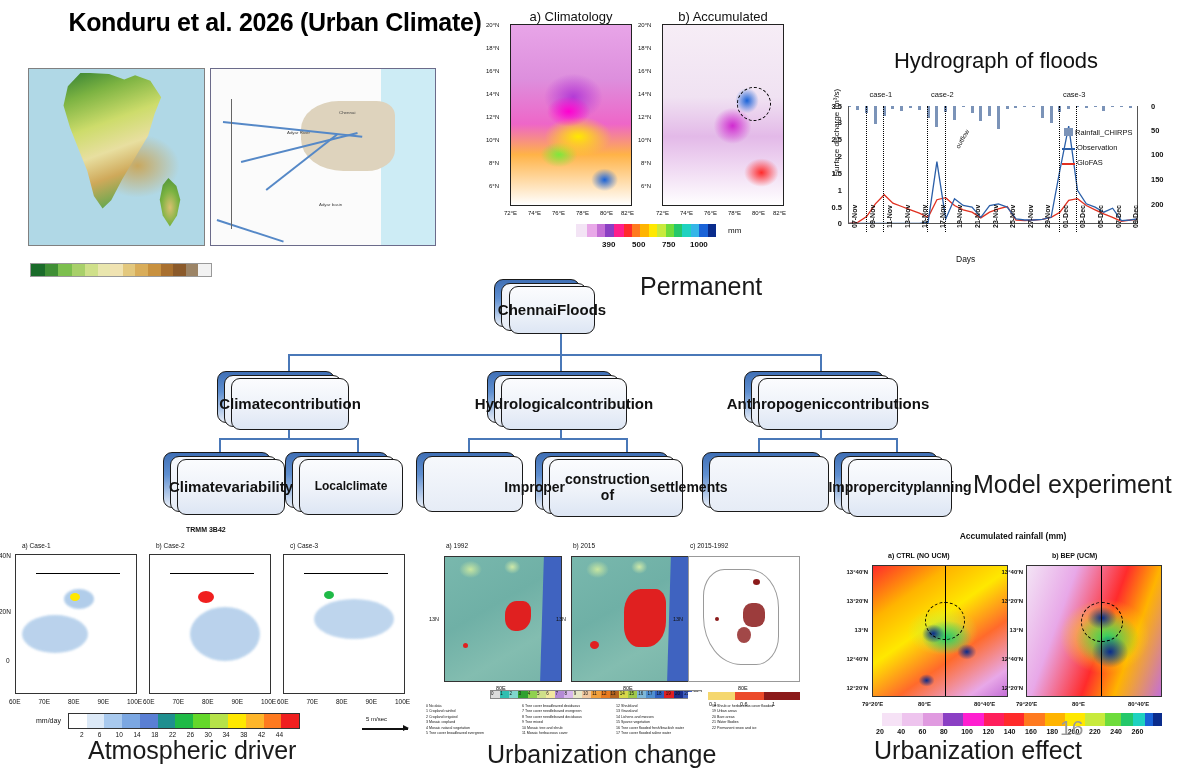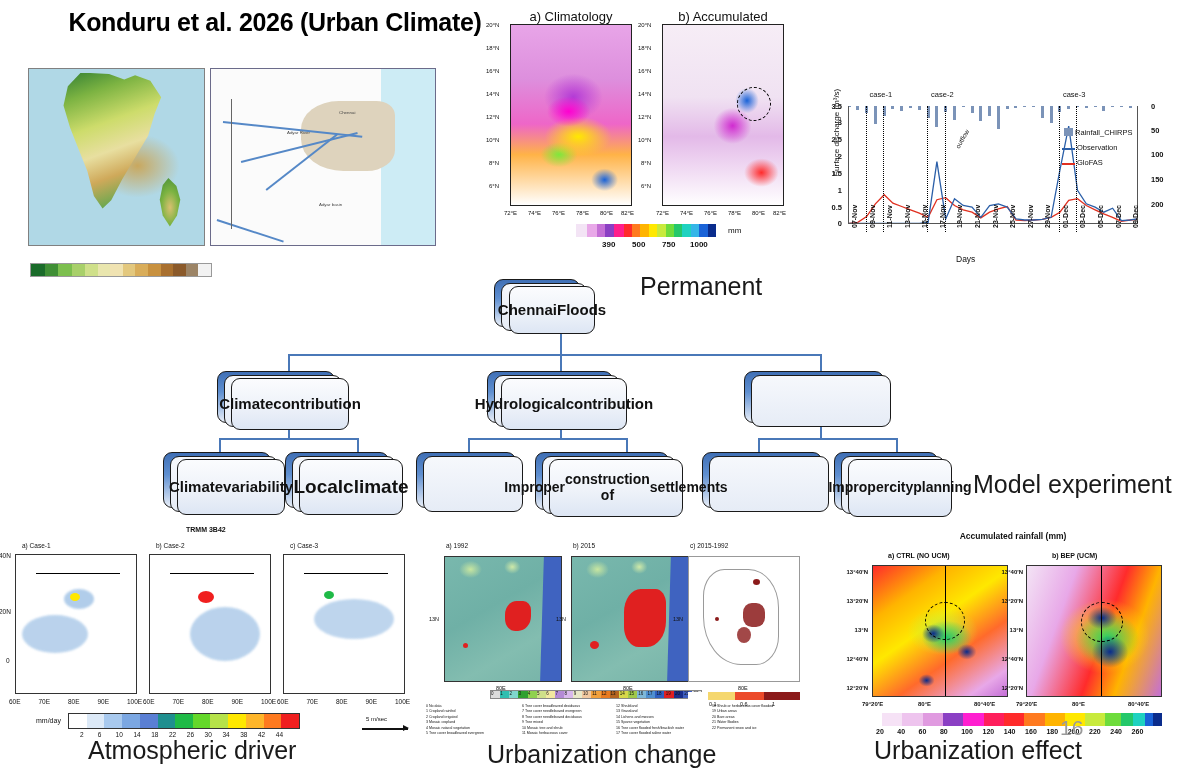--- a/index.html
+++ b/index.html
@@ -357,20 +357,21 @@
 
   <div id="rf-colorbar"></div>
   <div class="rf-cb-tick" style="left:136px; top:238px;">390</div>
   <div class="rf-cb-tick" style="left:166px; top:238px;">500</div>
   <div class="rf-cb-tick" style="left:196px; top:238px;">750</div>
   <div class="rf-cb-tick" style="left:224px; top:238px;">1000</div>
   <div id="rf-mm-label">mm</div>
 </div>
 
 <div class="abs" id="hydro-block">
+  <div id="hydro-title">Hydrograph of floods</div>
   <div id="hydro-ylabel">Surface discharge (m³/s)</div>
 
   <div class="hy-ytick" style="left:14px; top:54px;">3.5</div>
   <div class="hy-ytick" style="left:14px; top:70px;">3</div>
   <div class="hy-ytick" style="left:14px; top:87px;">2.5</div>
   <div class="hy-ytick" style="left:14px; top:104px;">2</div>
   <div class="hy-ytick" style="left:14px; top:121px;">1.5</div>
   <div class="hy-ytick" style="left:14px; top:138px;">1</div>
   <div class="hy-ytick" style="left:14px; top:155px;">0.5</div>
   <div class="hy-ytick" style="left:14px; top:171px;">0</div>
@@ -506,31 +507,35 @@
 
   <div class="fc-shadow" style="left:487px; top:101px; width:126px; height:52px;"></div>
   <div class="fc-shadow2" style="left:494px; top:105px; width:126px; height:52px;"></div>
   <div class="fc-box" id="fc-l2-1" style="left:501px; top:108px; width:126px; height:52px; font-size:15px;">
       <div>Hydrological</div>
       <div>contribution</div>
     </div>
 
   <div class="fc-shadow" style="left:744px; top:101px; width:140px; height:52px;"></div>
   <div class="fc-shadow2" style="left:751px; top:105px; width:140px; height:52px;"></div>
+  <div class="fc-box" id="fc-l2-2" style="left:758px; top:108px; width:140px; height:52px; font-size:15px;">
+      <div>Anthropogenic</div>
+      <div>contributions</div>
+    </div>
 
   <div class="fc-shadow" style="left:163px; top:182px; width:108px; height:56px;"></div>
   <div class="fc-shadow2" style="left:170px; top:186px; width:108px; height:56px;"></div>
   <div class="fc-box" id="fc-l3-0" style="left:177px; top:189px; width:108px; height:56px; font-size:15px;">
       <div>Climate</div>
       <div>variability</div>
     </div>
 
   <div class="fc-shadow" style="left:285px; top:182px; width:104px; height:56px;"></div>
   <div class="fc-shadow2" style="left:292px; top:186px; width:104px; height:56px;"></div>
-  <div class="fc-box" id="fc-l3-1" style="left:299px; top:189px; width:104px; height:56px; font-size:19px;">
+  <div class="fc-box" id="fc-l3-1" style="left:299px; top:189px; width:104px; height:56px; font-size:12px;">
       <div>Local</div>
       <div>climate</div>
     </div>
 
   <div class="fc-shadow" style="left:416px; top:182px; width:100px; height:56px;"></div>
   <div class="fc-shadow2" style="left:423px; top:186px; width:100px; height:56px;"></div>
 
   <div class="fc-shadow" style="left:535px; top:182px; width:134px; height:58px;"></div>
   <div class="fc-shadow2" style="left:542px; top:186px; width:134px; height:58px;"></div>
   <div class="fc-box" id="fc-l3-3" style="left:549px; top:189px; width:134px; height:58px; font-size:14px;">

